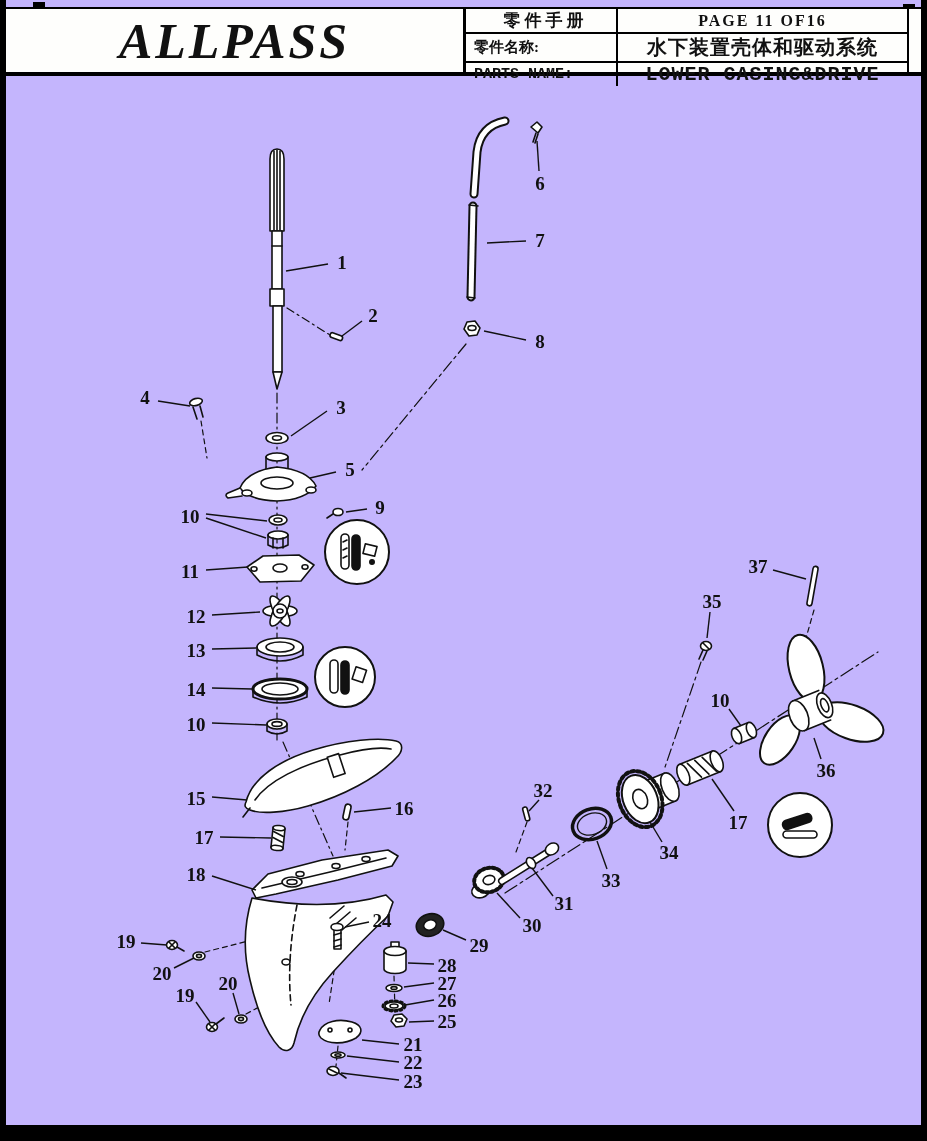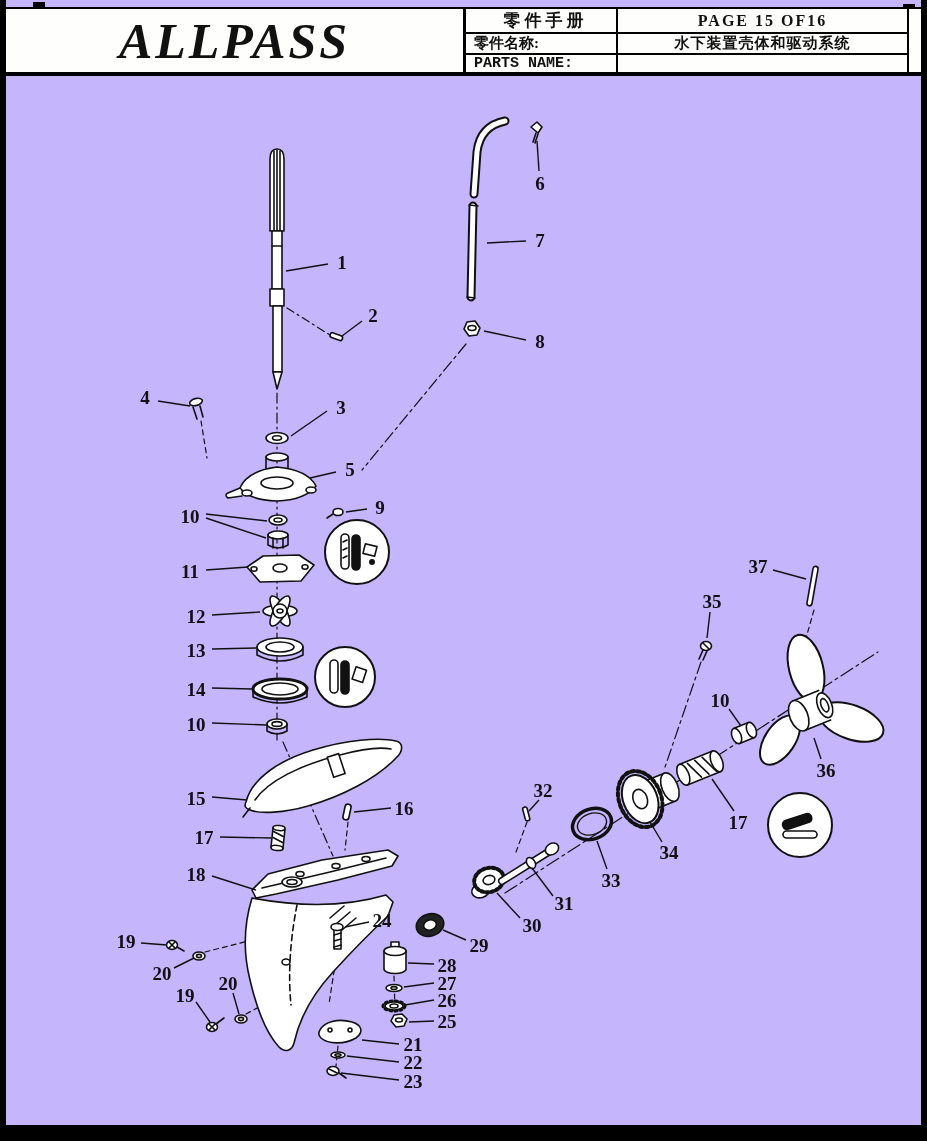--- a/index.html
+++ b/index.html
@@ -32,21 +32,21 @@
   .logo-text {
     font-style:italic; font-weight:bold; font-size:50px; letter-spacing:3px;
     line-height:1;
   }
   .tbl { flex:1; display:flex; flex-direction:column; font-weight:bold; margin-right:12px; border-right:2px solid #000; }
   .r { flex:1; display:flex; border-bottom:2px solid #000; }
   .r.last { border-bottom:none;font-family:Liberation Mono, monospace; }
   .c { display:flex; align-items:center; }
   .c1 { width:152px; border-right:2px solid #000; padding-left:8px; font-size:15px; }
   .c1.center { justify-content:center; padding-left:9px; font-size:17px; letter-spacing:4px; }
-  .c2 { flex:1; justify-content:center; font-size:15px; letter-spacing:1px; }
+  .c2 { flex:1; justify-content:center; font-size:20px; letter-spacing:1px; }
   .c2.big { font-size:16px; letter-spacing:2px; }
 
   
   #art, #label-layer { position:absolute; left:0; top:0; }
   #label-layer text {
     font-family:"Liberation Serif", serif;
     font-weight:bold; font-size:19px; fill:#111;
     text-anchor:middle; dominant-baseline:central;
   }
   #label-layer line { stroke:#111; stroke-width:1.4; }
@@ -59,28 +59,29 @@
   <div class="tick-l"></div>
   <div class="tick-r"></div>
 
   <header class="hdr">
     <div class="logo-cell">
       <span class="logo-text">ALLPASS</span>
     </div>
     <div class="tbl">
       <div class="r">
         <div class="c c1 center">零件手册</div>
-        <div class="c c2 big">PAGE 15 OF16</div>
+        <div class="c c2 big">PAGE 11 OF16</div>
       </div>
       <div class="r">
         <div class="c c1">零件名称:</div>
         <div class="c c2">水下装置壳体和驱动系统</div>
       </div>
       <div class="r last">
         <div class="c c1">PARTS NAME:</div>
+        <div class="c c2">LOWER CASING&amp;DRIVE</div>
       </div>
     </div>
   </header>
 
   <svg id="art" width="927" height="1141" viewBox="0 0 927 1141" stroke="#111" stroke-width="1.6" fill="none" stroke-linecap="round" stroke-linejoin="round">
 
     <g stroke-width="1.2">
       <line x1="277" y1="393" x2="277" y2="740" stroke-dasharray="10 4 2 4"></line>
       <line x1="283" y1="742" x2="333" y2="856" stroke-dasharray="10 4 2 4"></line>
       <line x1="466" y1="344" x2="362" y2="470" stroke-dasharray="12 4 3 4"></line>

